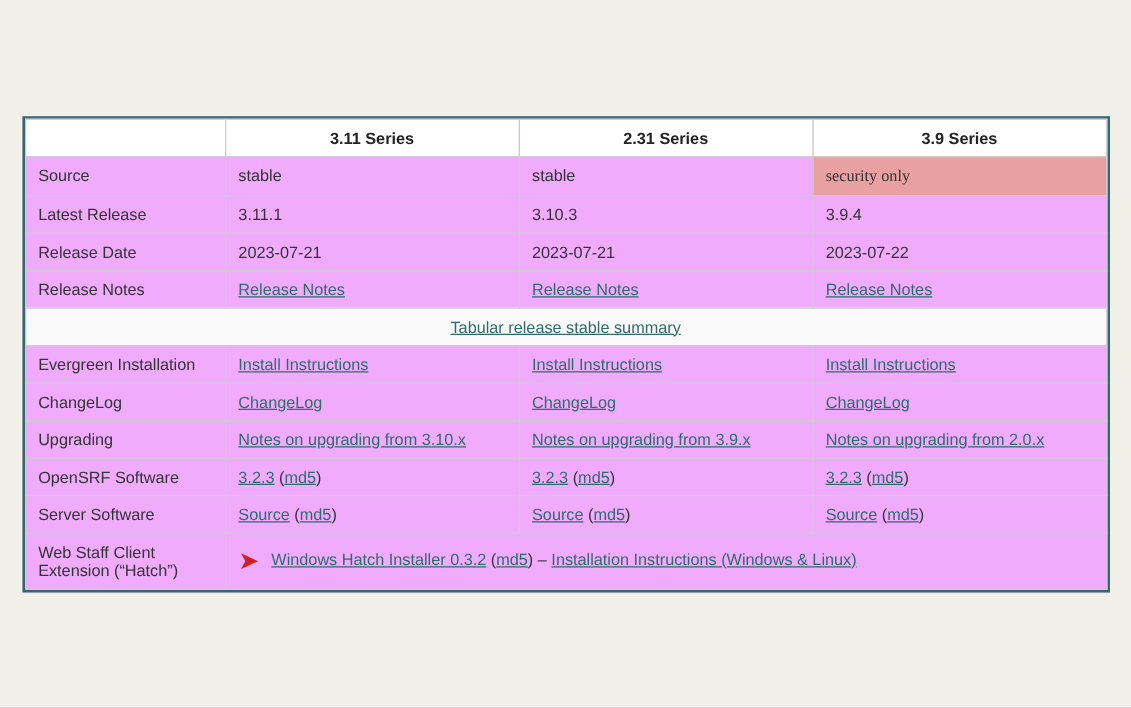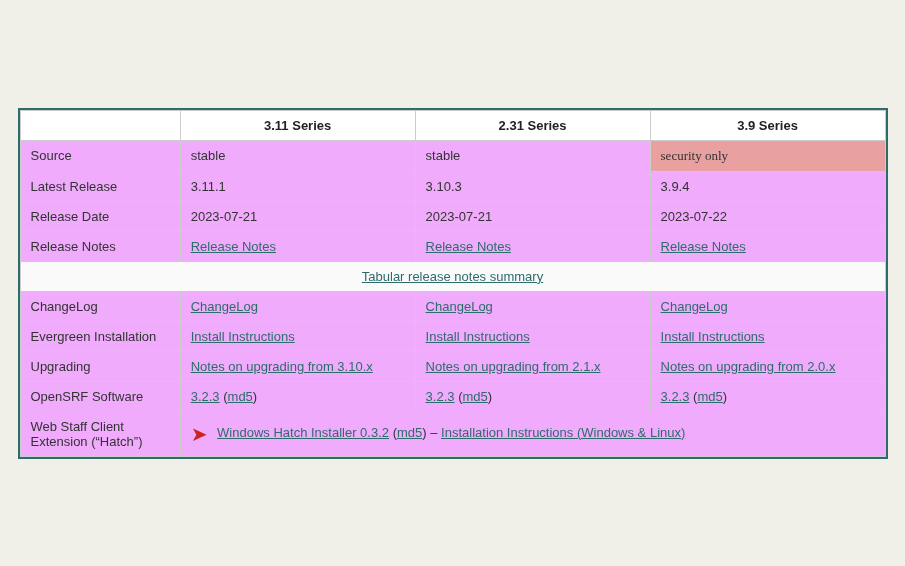--- a/index.html
+++ b/index.html
@@ -107,60 +107,75 @@
       </tr>
 
       <tr>
         <td>Release Notes</td>
         <td><a href="#">Release Notes</a></td>
         <td><a href="#">Release Notes</a></td>
         <td><a href="#">Release Notes</a></td>
       </tr>
 
       <tr class="summary-row">
-        <td colspan="4"><a href="#">Tabular release notes summary</a></td>
+        <td colspan="4"><a href="#">Tabular release stable summary</a></td>
+      </tr>
+
+      <tr>
+        <td>Evergreen Installation</td>
+        <td><a href="#">Install Instructions</a></td>
+        <td><a href="#">Install Instructions</a></td>
+        <td><a href="#">Install Instructions</a></td>
       </tr>
 
       <tr>
         <td>ChangeLog</td>
         <td><a href="#">ChangeLog</a></td>
         <td><a href="#">ChangeLog</a></td>
         <td><a href="#">ChangeLog</a></td>
       </tr>
 
       <tr>
-        <td>Evergreen Installation</td>
-        <td><a href="#">Install Instructions</a></td>
-        <td><a href="#">Install Instructions</a></td>
-        <td><a href="#">Install Instructions</a></td>
-      </tr>
-
-      <tr>
         <td>Upgrading</td>
         <td><a href="#">Notes on upgrading from 3.10.x</a></td>
-        <td><a href="#">Notes on upgrading from 2.1.x</a></td>
+        <td><a href="#">Notes on upgrading from 3.9.x</a></td>
         <td><a href="#">Notes on upgrading from 2.0.x</a></td>
       </tr>
 
       <tr>
         <td>OpenSRF Software</td>
         <td>
           <a href="#">3.2.3</a>
           (<a href="#">md5</a>)
         </td>
         <td>
           <a href="#">3.2.3</a>
           (<a href="#">md5</a>)
         </td>
         <td>
           <a href="#">3.2.3</a>
           (<a href="#">md5</a>)
         </td>
       </tr>
 
+      <tr>
+        <td>Server Software</td>
+        <td>
+          <a href="#">Source</a>
+          (<a href="#">md5</a>)
+        </td>
+        <td>
+          <a href="#">Source</a>
+          (<a href="#">md5</a>)
+        </td>
+        <td>
+          <a href="#">Source</a>
+          (<a href="#">md5</a>)
+        </td>
+      </tr>
 
       <tr>
         <td>
           <span>Web Staff Client</span><br>
           <span>Extension (“Hatch”)</span>
         </td>
         <td colspan="3" class="hatch-cell">
           <span class="arrow">➤</span>
           <a href="#">Windows Hatch Installer 0.3.2</a>
           (<a href="#">md5</a>)

